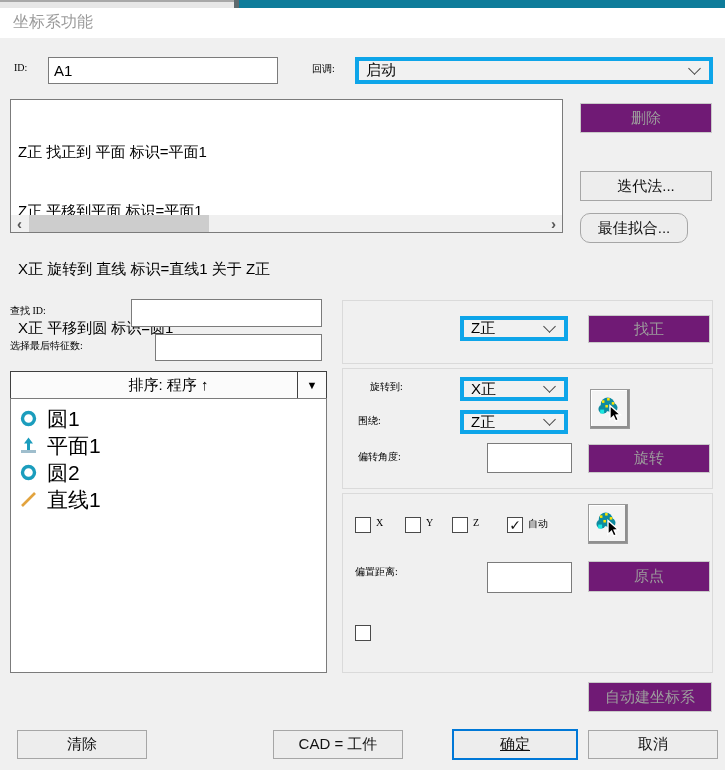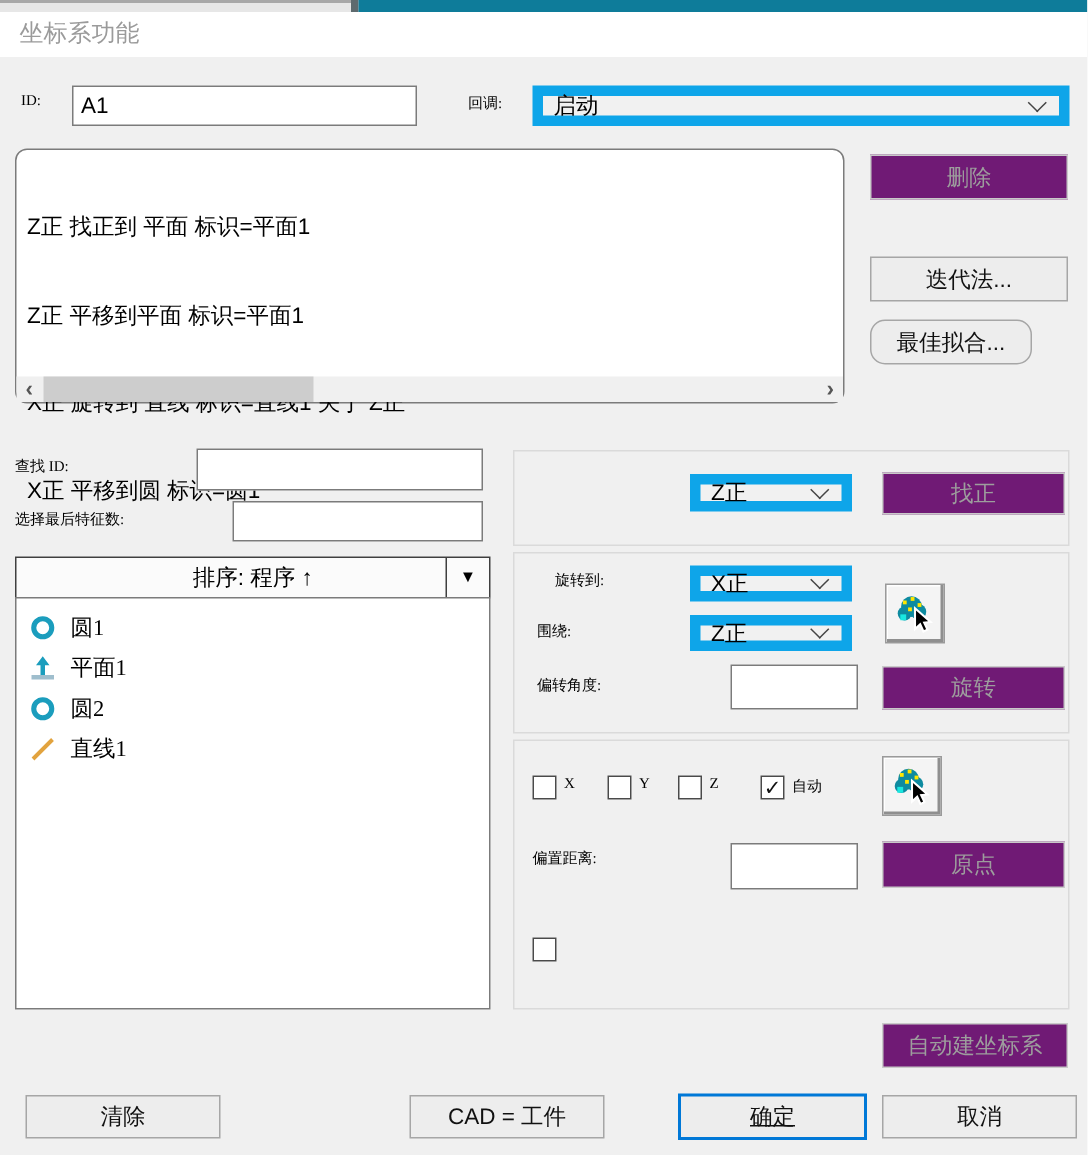--- a/index.html
+++ b/index.html
@@ -15,21 +15,21 @@
   .strip-teal  { position:absolute; top:0; left:239px; width:486px; height:8px; }
   .titlebar    { position:absolute; top:8px; left:0; width:725px; height:30px; background:#ffffff; }
   .title-text  { position:absolute; left:13px; top:4px; font-size:16px; color:#9b9b9b; }
   
   .label { position:absolute; white-space:nowrap; font-size:10px; color:#000;font-family:Liberation Serif, serif; }
   .textinput {
     position:absolute; background:#fff; border:1px solid #7b7b7b; box-sizing:border-box;
     font-family:"Liberation Sans","DejaVu Sans",sans-serif; font-size:15px; padding:0 5px; outline:none;
   }
   .combo {
-    position:absolute; background:#f1f1f1; border:7px solid #0ea5e9; box-sizing:border-box;
+    position:absolute; background:#f1f1f1; border:4px solid #0ea5e9; box-sizing:border-box;
     display:flex; align-items:center; padding:0 26px 0 7px; font-size:15px; cursor:default;
   }
   .chev {
     position:absolute; right:10px; top:50%; width:8px; height:8px; margin-top:-7px;
     border-right:1.7px solid #444; border-bottom:1.7px solid #444; transform:rotate(45deg);
   }
   .btn {
     position:absolute; background:#ededed; border:1px solid #a6a6a6; box-sizing:border-box;
     display:flex; align-items:center; justify-content:center; font-size:15px; color:#111; cursor:default;
   }
@@ -54,21 +54,21 @@
     position:absolute; left:10px; top:371px; width:317px; height:28px; background:#fbfbfb;
     border:1px solid #3f3f3f; box-sizing:border-box; display:flex; align-items:center;
     justify-content:center; font-size:15px; cursor:default;
   }
   .sortdrop {
     position:absolute; right:0; top:0; width:29px; height:100%; border-left:1px solid #3f3f3f;
     display:flex; align-items:center; justify-content:center; font-size:11px; color:#000; box-sizing:border-box;
   }
   .featlist { position:absolute; left:10px; top:398px; width:317px; height:275px; background:#fff;
               border:1px solid #7b7b7b; box-sizing:border-box; padding-top:6px; }
-  .feat-row { display:flex; align-items:center; height:27px; padding-left:9px; font-size:15px;font-family:Liberation Serif, serif; }
+  .feat-row { display:flex; align-items:center; height:27px; padding-left:9px; font-size:21px; }
   .ficon { width:17px; height:17px; flex:0 0 17px; margin-right:10px; }
   
   .pickbtn {
     position:absolute; width:40px; height:40px; background:#f4f4f4; box-sizing:border-box;
     border:1px solid #9a9a9a; box-shadow: inset -2px -2px 0 #8f8f8f, inset 1px 1px 0 #ffffff;
     display:flex; align-items:center; justify-content:center;
   }
 </style>
 </head>
 <body>
@@ -84,21 +84,21 @@
   </div>
 
   <div class="label" style="left:14px; top:62px;">ID:</div>
   <input class="textinput" style="left: 48px; top: 57px; width: 230px; height: 27px;" value="A1">
   <div class="label" style="left:312px; top:62px;">回调:</div>
   <div class="combo" style="left:355px; top:57px; width:358px; height:27px;">
     <span>启动</span>
     <span class="chev"></span>
   </div>
 
-  <div class="listbox" style="left:10px; top:99px; width:553px; height:170px;border-radius:8px;">
+  <div class="listbox" style="left:10px; top:99px; width:553px; height:134px;">
     <div class="alines">
       <div>Z正 找正到 平面 标识=平面1</div>
       <div>Z正 平移到平面 标识=平面1</div>
       <div>X正 旋转到 直线 标识=直线1 关于 Z正</div>
       <div>X正 平移到圆 标识=圆1</div>
       <div>Y正 平移到圆 标识=圆1</div>
     </div>
     <div class="hscroll">
       <div class="hs-arrow hs-left">‹</div>
       <div class="hs-thumb"></div>

